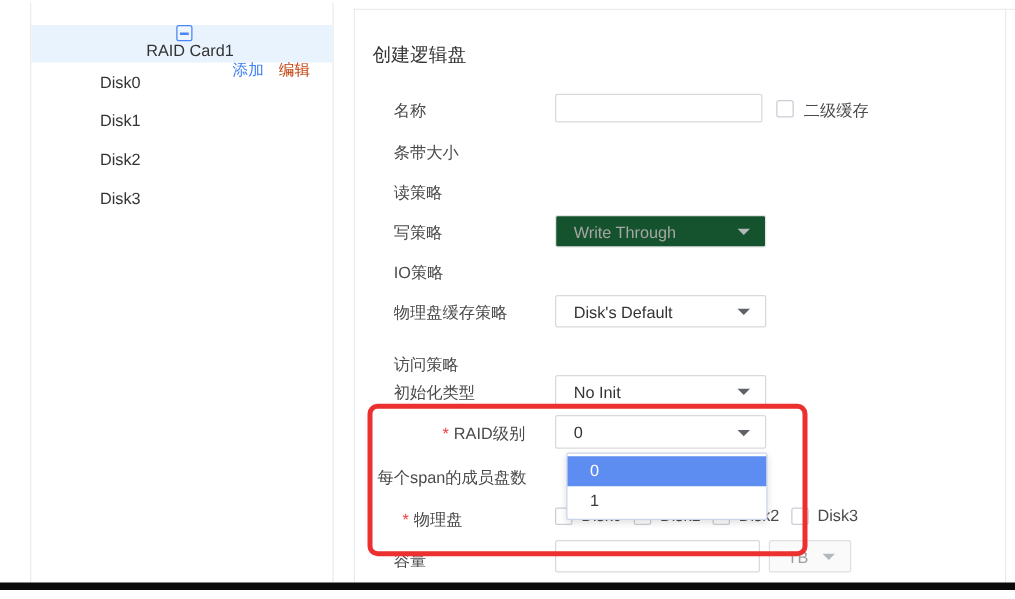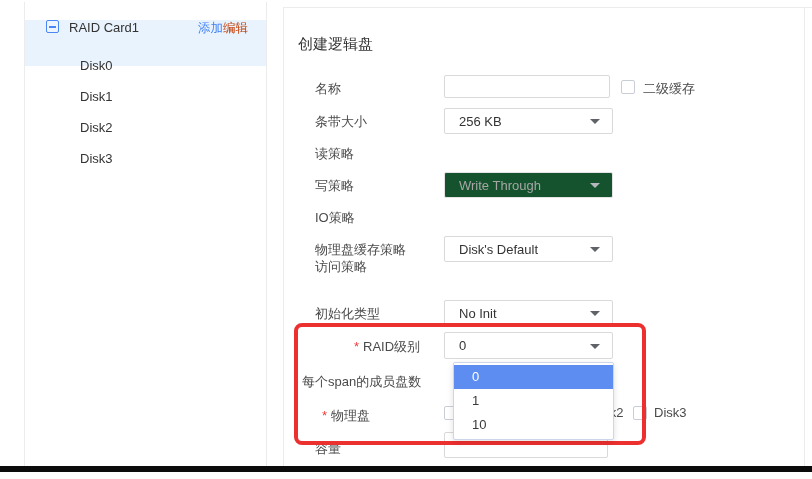--- a/index.html
+++ b/index.html
@@ -3,27 +3,27 @@
 <meta charset="utf-8">
 <style>
   * { margin:0; padding:0; box-sizing:border-box; }
   html,body { background:#fff; }
   body { font-family:"Liberation Sans","DejaVu Sans",sans-serif; }
   .page { position:relative; width:812px; height:479px; background:#fff; overflow:hidden; }
 
   
   .sidebar { position:absolute; left:24px; top:2px; width:243px; height:464px;
              border-left:1px solid #ececec; border-right:1px solid #ececec; background:#fff; }
-  .tree-header { position:absolute; left:0; top:18px; width:100%; height:46px;
-                 background:#e9f3fd; display:flex; padding:0 18px 0 21px; }
+  .tree-header { position:absolute; left:0; top:18px; width:100%; height:30px;
+                 background:#e9f3fd; display:flex; align-items:center; padding:0 18px 0 21px;flex-direction:column; }
   .collapse-box { width:13px; height:13px; border:1px solid #4a86f5; border-radius:2px;
                   position:relative; flex:0 0 auto; background:#eef5ff; }
   .collapse-box::after { content:""; position:absolute; left:2px; right:2px; top:5px; height:1.5px; background:#4a86f5; }
   .tree-card-label { font-size:13px; color:#333; margin-left:10px; }
-  .tree-links { margin-left:auto; display:flex; gap:0; font-size:12.5px; }
+  .tree-links { margin-left:auto; display:flex; gap:12px; font-size:12.5px; }
   .link-add { color:#3d7ff5; cursor:pointer; }
   .link-edit { color:#c2410c; cursor:pointer; }
   .tree-children { position:absolute; left:0; top:48px; width:100%; }
   .tree-disk { height:31px; line-height:31px; padding-left:55px; font-size:13px; color:#333; cursor:pointer; }
 
   
   .main { position:absolute; left:283px; top:7px; width:529px; height:459px;
           border-top:1px solid #ececec; border-left:1px solid #ececec; background:#fff; }
   .main-right-line { position:absolute; left:804px; top:7px; width:1px; height:459px; background:#ececec; }
   .form-title { position:absolute; left:14px; top:27px; font-size:15px; color:#333; }
@@ -95,42 +95,38 @@
 
   <div class="main">
     <div class="form-title">创建逻辑盘</div>
 
     <div class="flabel" style="left:31px; top:72px;">名称</div>
     <input class="txt-input" style="top: 67px;" type="text" value="">
     <span class="cbx" style="left:337px; top:72px;"></span>
     <span class="cbx-label" style="left:359px; top:72px;">二级缓存</span>
 
     <div class="flabel" style="left:31px; top:105px;">条带大小</div>
-    <div class="sel" style="top:100px;">
-      <span>256 KB</span>
-      <span class="caret"></span>
-    </div>
 
     <div class="flabel" style="left:31px; top:137px;">读策略</div>
 
     <div class="flabel" style="left:31px; top:169px;">写策略</div>
     <div class="sel disabled" style="top:164px;">
       <span>Write Through</span>
       <span class="caret"></span>
     </div>
 
     <div class="flabel" style="left:31px; top:201px;">IO策略</div>
 
     <div class="flabel" style="left:31px; top:233px;">物理盘缓存策略</div>
     <div class="sel" style="top:228px;">
       <span>Disk's Default</span>
       <span class="caret"></span>
     </div>
 
-    <div class="flabel" style="left:31px; top:250px;">访问策略</div>
+    <div class="flabel" style="left:31px; top:275px;">访问策略</div>
 
     <div class="flabel" style="left:31px; top:297px;">初始化类型</div>
     <div class="sel" style="top:292px;">
       <span>No Init</span>
       <span class="caret"></span>
     </div>
 
     <div class="flabel" style="left:38px; top:330px;margin-left:32px;">
       <span class="req-star">*</span><span>RAID级别</span>
     </div>
@@ -156,25 +152,28 @@
       <span class="cb"></span>
       <span class="dl">Disk2</span>
     </div>
     <div class="disk-item" style="left:349px;">
       <span class="cb"></span>
       <span class="dl">Disk3</span>
     </div>
 
     <div class="flabel" style="left:31px; top:432px;">容量</div>
     <input class="txt-input" style="top: 424px; width: 164px; height: 26px;" type="text" value="">
+    <div class="unit-sel">
+      <span>TB</span>
+      <span class="caret" style="border-top-color:#b4b8bd;"></span>
+    </div>
 
     <div class="red-box"></div>
 
     <div class="dd-list">
       <div class="dd-item selected">0</div>
       <div class="dd-item">1</div>
-      <div class="dd-item">10</div>
     </div>
   </div>
 
   <div class="main-right-line"></div>
   <div class="bottom-bar"></div>
 </div>
 
 </body></html>

